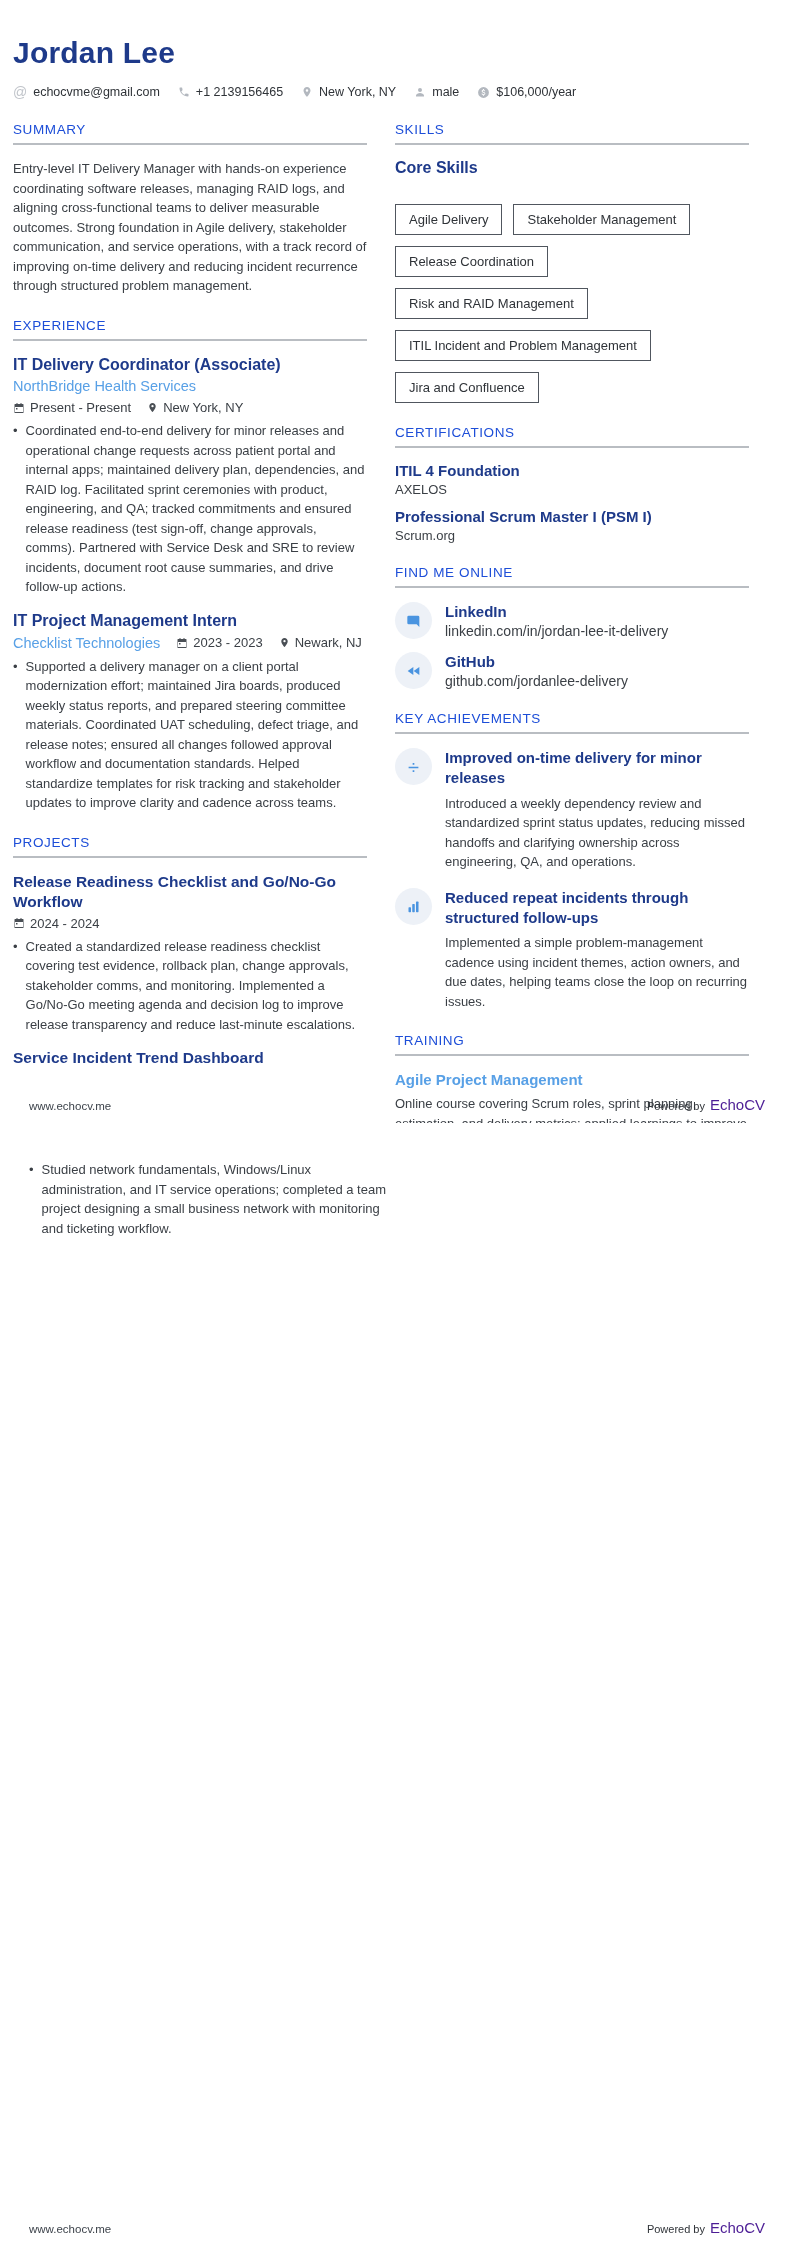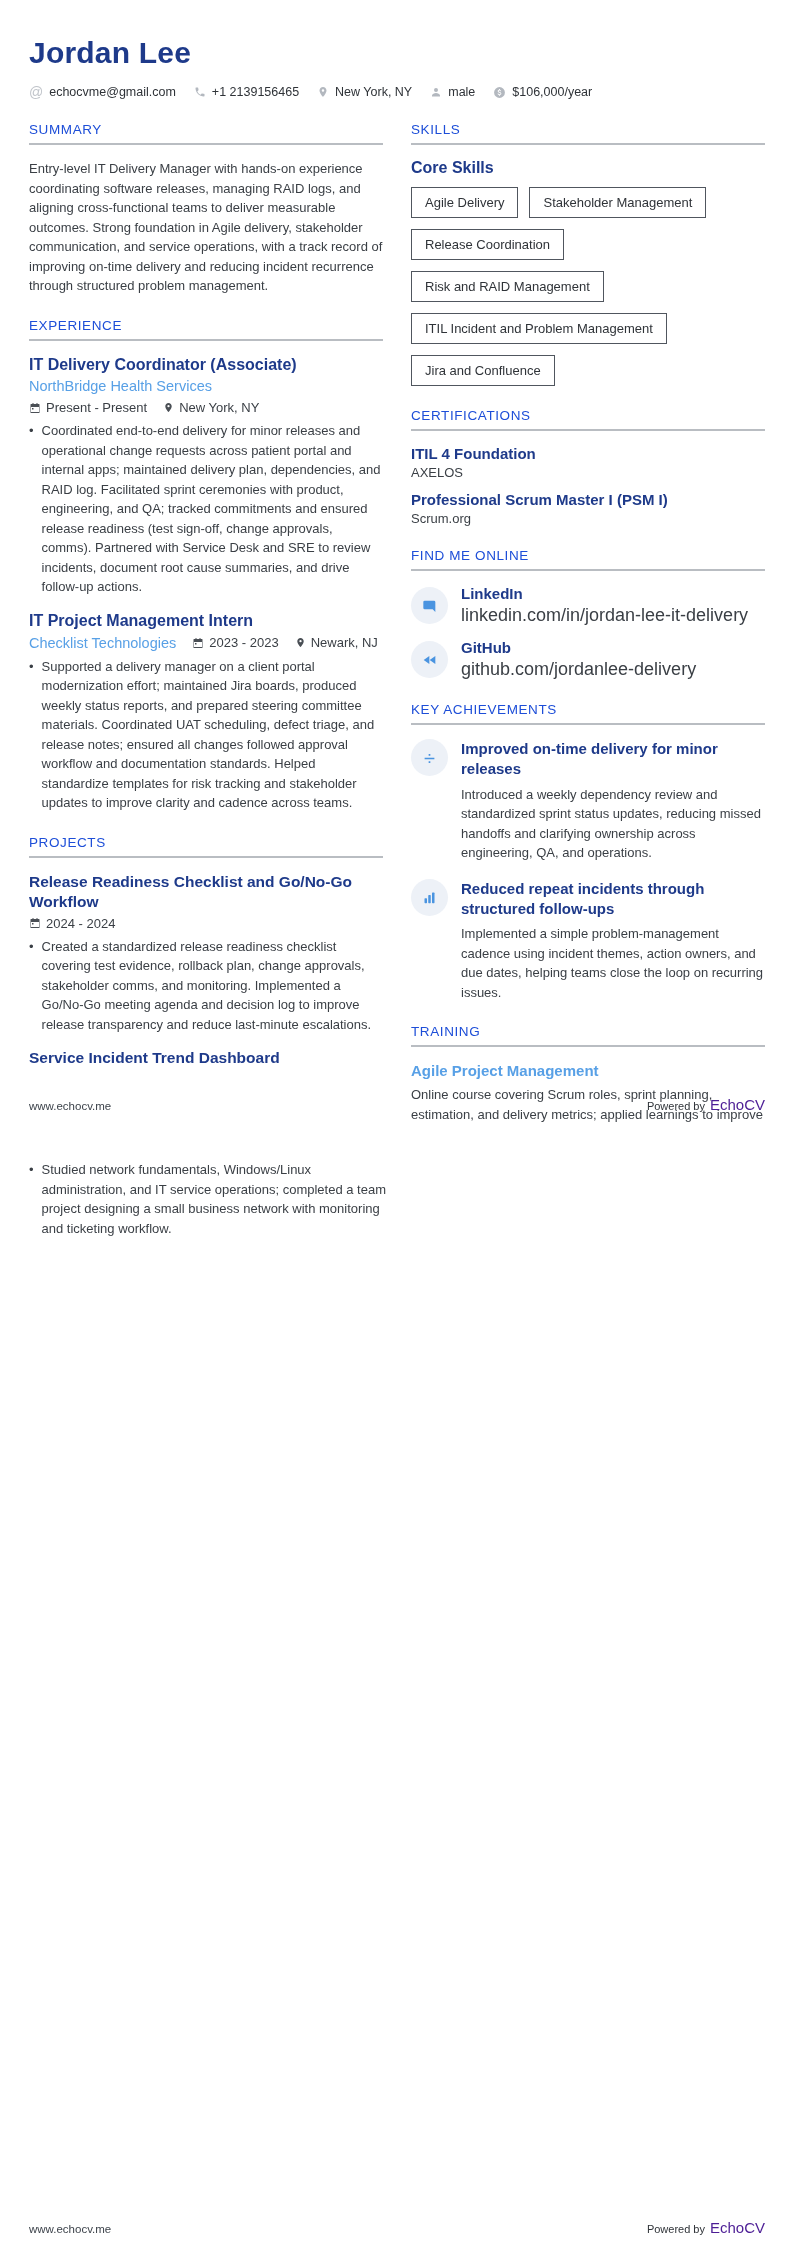--- a/index.html
+++ b/index.html
@@ -10,21 +10,21 @@
     color: #3a3f45;
     -webkit-font-smoothing: antialiased;
   }
   .page {
     position: relative;
     width: 794px;
     height: 1123px;
     background: #ffffff;
     overflow: hidden;
   }
-  .page-inner { padding: 36px 29px 0 29px; }
+  .page-inner { padding: 36px 29px 0 13px; }
 
   
   .name {
     font-size: 30px;
     font-weight: 700;
     color: #1e3a8a;
     letter-spacing: 0.2px;
   }
   .job-title {
     margin-top: 4px;
@@ -77,21 +77,21 @@
   .m-icon svg { display: block; }
   .bullets { margin-top: 6px; }
   .bullet {
     display: flex; gap: 8px;
     font-size: 13px; line-height: 1.5; color: #3a3f45;
     margin-bottom: 4px;
   }
   .bullet::before { content: "•"; color: #3a3f45; flex: 0 0 auto; }
 
   
-  .group-title { font-size: 16px; font-weight: 700; color: #1e3a8a; margin-bottom: 10px; }
+  .group-title { font-size: 16px; font-weight: 700; color: #1e3a8a; margin-bottom: 27px; }
   .chips { display: flex; flex-wrap: wrap; gap: 11px; }
   .chip {
     border: 1px solid #50565e;
     padding: 7px 13px;
     font-size: 13px;
     color: #2f3338;
     background: #ffffff;
     white-space: nowrap;
   }
 
@@ -103,21 +103,21 @@
   
   .link-row { display: flex; align-items: center; gap: 13px; margin-bottom: 13px; }
   .icon-circle {
     width: 37px; height: 37px; border-radius: 50%;
     background: #edf1f7;
     display: flex; align-items: center; justify-content: center;
     flex: 0 0 auto;
     color: #4a94e0;
   }
   .link-label { font-size: 15px; font-weight: 700; color: #1e3a8a; }
-  .link-url { font-size: 18px; color: #3a3f45; margin-top: 3px; }
+  .link-url { font-size: 14px; color: #3a3f45; margin-top: 3px; }
 
   
   .ach { display: flex; gap: 13px; margin-bottom: 16px; }
   .ach-texts { flex: 1; }
   .ach-title { font-size: 15px; font-weight: 700; color: #1e3a8a; line-height: 1.35; }
   .ach-desc { font-size: 13px; line-height: 1.5; color: #3a3f45; margin-top: 5px; }
   .divide-glyph { font-size: 20px; font-weight: 300; color: #4a94e0; line-height: 1; }
 
   
   .train { margin-bottom: 14px; }

